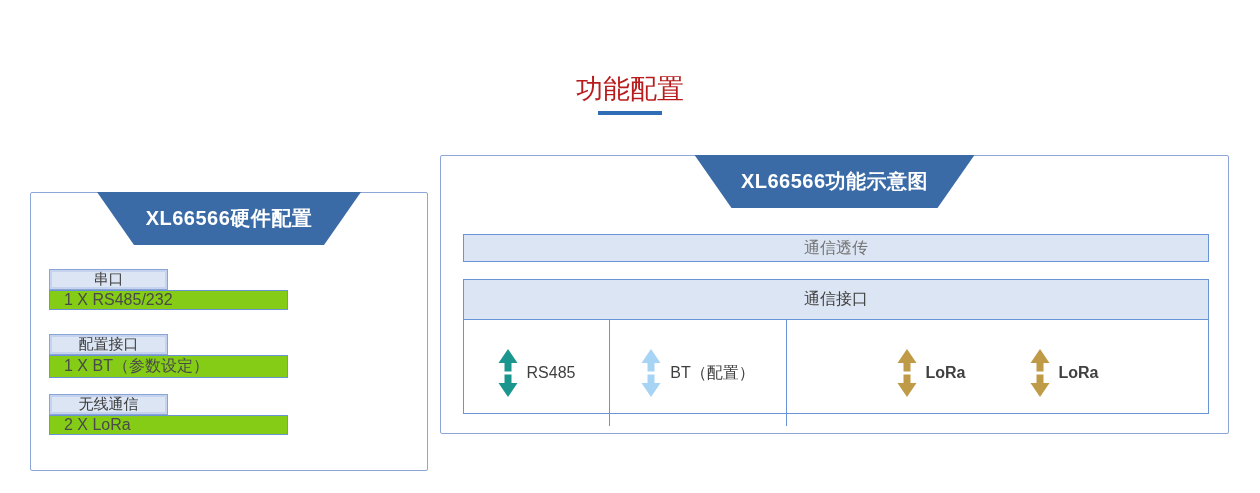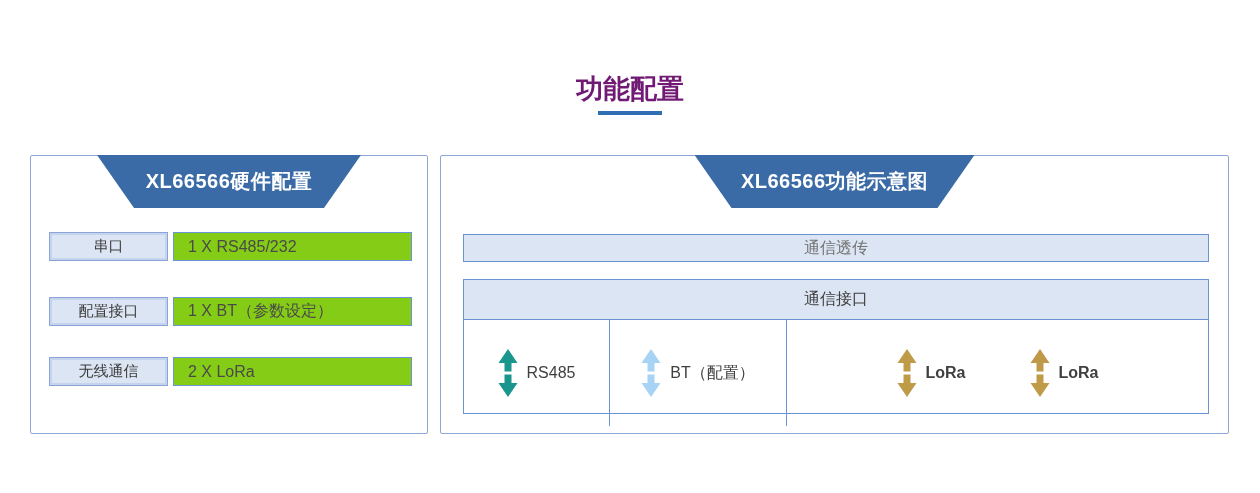--- a/index.html
+++ b/index.html
@@ -2,43 +2,43 @@
 <html><head>
 <meta charset="utf-8">
 <style>
   * { margin:0; padding:0; box-sizing:border-box; }
   html,body { width:1260px; height:493px; background:#ffffff;
               font-family:"Liberation Sans", sans-serif; overflow:hidden; }
   .stage { position:relative; width:1260px; height:493px; background:#fff; }
 
   
   .page-title { position:absolute; top:71px; left:0; width:100%;
-                text-align:center; font-size:27px; font-weight:bold;
-                color:#701a75; }
+                text-align:center; font-size:27px; font-weight:normal;
+                color:#b91c1c; }
   .title-underline { position:absolute; top:111px; left:50%;
                      transform:translateX(-50%); width:64px; height:4px;
                      background:#2f6db5; }
 
   
   .panel { position:absolute; top:155px; height:279px; background:#fff;
            border:1px solid #8ca6d8; border-radius:2px; }
-  .panel-left  { left:30px;  width:398px; }
+  .panel-left  { left:30px;  width:398px;margin-top:37px; }
   .panel-right { left:440px; width:789px;padding-left:47px; }
 
   
   .trapezoid { position:absolute; top:-1px; left:50%; transform:translateX(-50%);
                height:53px; background:#3a6ba6;
                clip-path:polygon(0 0, 100% 0, calc(100% - 37px) 100%, 37px 100%);
                display:flex; align-items:center; justify-content:center;
                color:#ffffff; font-size:20px; font-weight:bold; letter-spacing:0.5px; }
   .trap-left  { width:264px; }
   .trap-right { width:280px; }
 
   
-  .spec-row { position:absolute; left:18px; display:flex; height:29px; }
+  .spec-row { position:absolute; left:18px; display:flex; height:29px;flex-direction:column; }
   .spec-row.r0 { top:76px; }
   .spec-row.r1 { top:141px; }
   .spec-row.r2 { top:201px; }
   .spec-label { width:119px; height:29px; margin-right:5px;
                 background:#dce5f3; border:1px solid #8aa4d6;
                 box-shadow:inset 0 0 0 2px #c6d3ee;
                 display:flex; align-items:center; justify-content:center;
                 font-size:15px; color:#3c3c3c; }
   .spec-value { width:239px; height:29px; background:#84cc16;
                 border:1px solid #6b94d6; display:flex; align-items:center;

